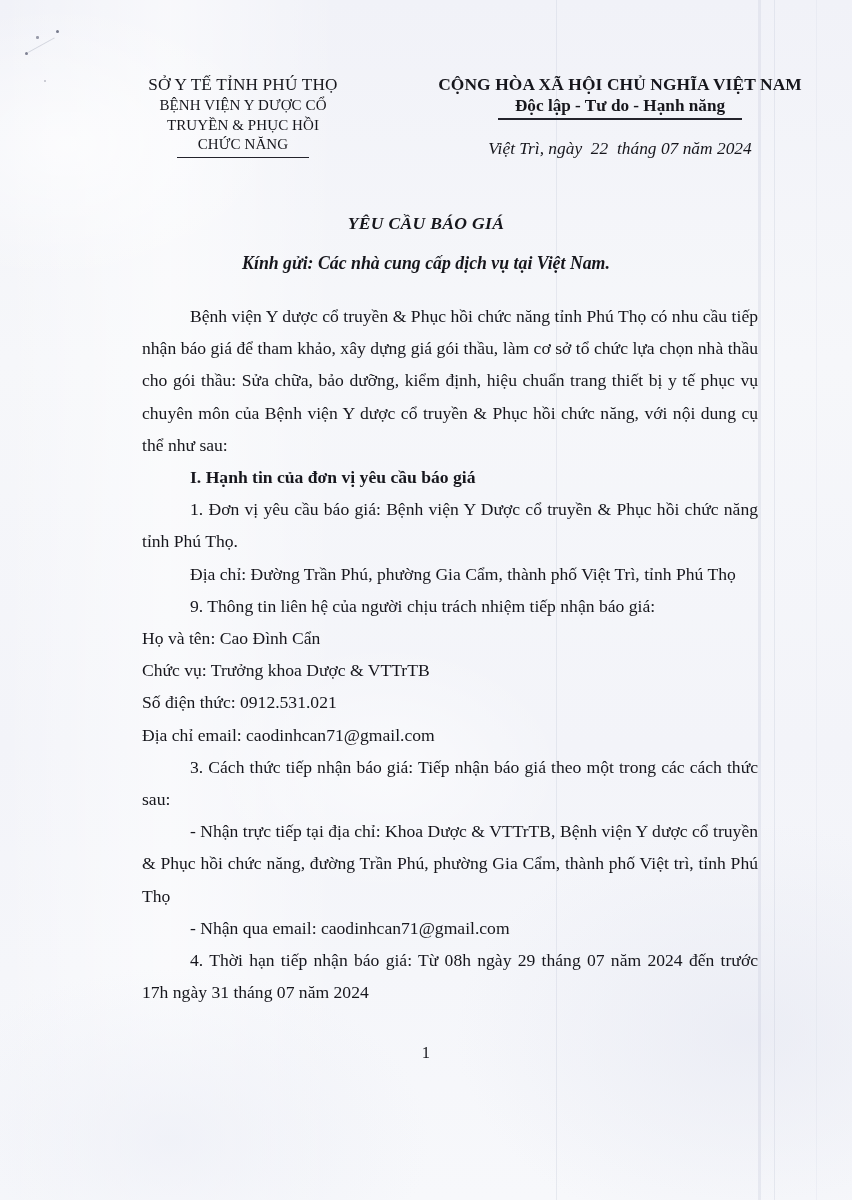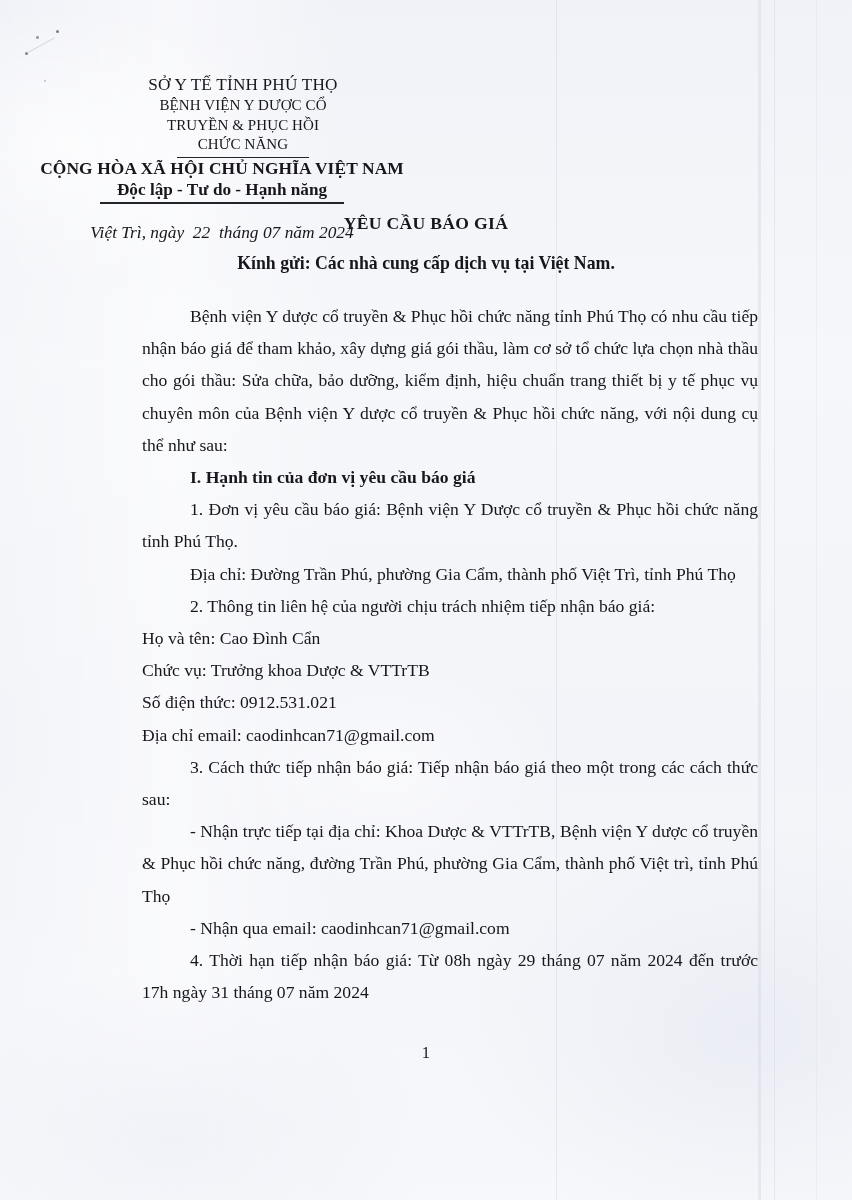--- a/index.html
+++ b/index.html
@@ -66,21 +66,20 @@
   }
 
   
   .masthead {
     position: absolute;
     top: 74px;
     left: 0;
     width: 852px;
     display: flex;
     align-items: flex-start;
-    flex-direction: column;
   }
   .org-block {
     width: 310px;
     margin-left: 88px;
     text-align: center;
   }
   .org-sub {
     font-size: 17.2px;
     letter-spacing: 0.2px;
     line-height: 1.28;
@@ -130,20 +129,21 @@
     white-space: pre;
   }
 
   
   .doc-title-wrap {
     position: absolute;
     top: 213px;
     left: 0;
     width: 852px;
     text-align: center;
+    font-style: italic;
   }
   .doc-title {
     font-weight: bold;
     font-size: 17.6px;
     letter-spacing: 0.3px;
   }
   .doc-recipient {
     font-weight: bold;
     font-size: 17.8px;
     margin-top: 19px;
@@ -226,21 +226,21 @@
       <div class="doc-title">YÊU CẦU BÁO GIÁ</div>
       <div class="doc-recipient">Kính gửi: Các nhà cung cấp dịch vụ tại Việt Nam.</div>
     </div>
 
     <div class="body-text">
 
       <p class="para">Bệnh viện Y dược cổ truyền &amp; Phục hồi chức năng tỉnh Phú Thọ có nhu cầu tiếp nhận báo giá để tham khảo, xây dựng giá gói thầu, làm cơ sở tổ chức lựa chọn nhà thầu cho gói thầu: Sửa chữa, bảo dưỡng, kiểm định, hiệu chuẩn trang thiết bị y tế phục vụ chuyên môn của Bệnh viện Y dược cổ truyền &amp; Phục hồi chức năng, với nội dung cụ thể như sau:</p>
       <p class="para heading">I. Hạnh tin của đơn vị yêu cầu báo giá</p>
       <p class="para">1. Đơn vị yêu cầu báo giá: Bệnh viện Y Dược cổ truyền &amp; Phục hồi chức năng tỉnh Phú Thọ.</p>
       <p class="para">Địa chỉ: Đường Trần Phú, phường Gia Cẩm, thành phố Việt Trì, tỉnh Phú Thọ</p>
-      <p class="para nojust">2. Thông tin liên hệ của người chịu trách nhiệm tiếp nhận báo giá:</p>
+      <p class="para nojust">9. Thông tin liên hệ của người chịu trách nhiệm tiếp nhận báo giá:</p>
       <p class="para nojust noindent">Họ và tên: Cao Đình Cẩn</p>
       <p class="para nojust noindent">Chức vụ: Trưởng khoa Dược &amp; VTTrTB</p>
       <p class="para nojust noindent">Số điện thức: 0912.531.021</p>
       <p class="para nojust noindent">Địa chỉ email: caodinhcan71@gmail.com</p>
       <p class="para">3. Cách thức tiếp nhận báo giá: Tiếp nhận báo giá theo một trong các cách thức sau:</p>
       <p class="para">- Nhận trực tiếp tại địa chỉ: Khoa Dược &amp; VTTrTB, Bệnh viện Y dược cổ truyền &amp; Phục hồi chức năng, đường Trần Phú, phường Gia Cẩm, thành phố Việt trì, tỉnh Phú Thọ</p>
       <p class="para nojust">- Nhận qua email: caodinhcan71@gmail.com</p>
       <p class="para">4. Thời hạn tiếp nhận báo giá: Từ 08h ngày 29  tháng  07 năm 2024  đến trước 17h ngày 31 tháng 07 năm 2024</p>
 
     </div>

